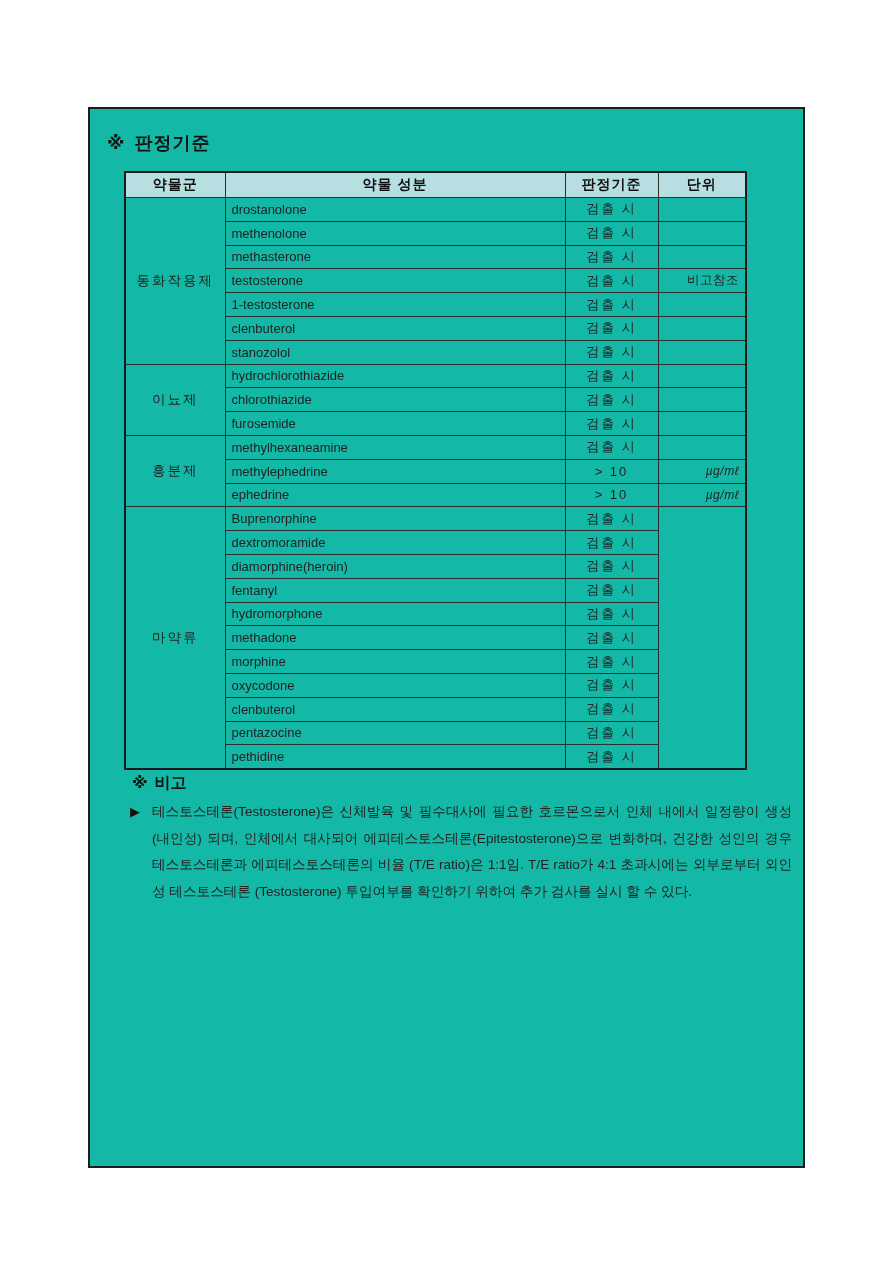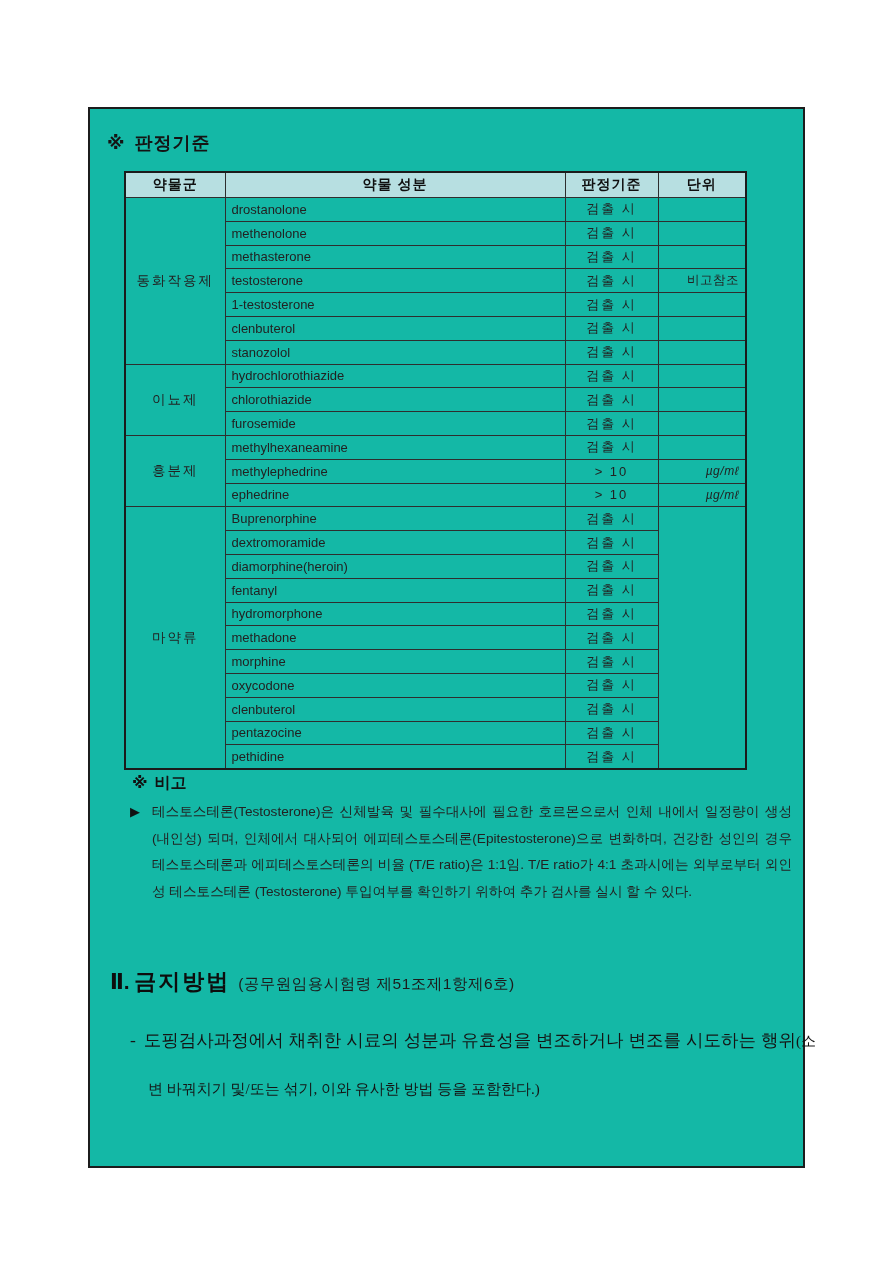--- a/index.html
+++ b/index.html
@@ -236,23 +236,16 @@
 
     <div class="note-head">
       <span class="mark">※</span><span>비고</span>
     </div>
 
     <div class="note-para">
       <span class="bullet">▶</span>
       <span class="note-text">테스토스테론(Testosterone)은 신체발육 및 필수대사에 필요한 호르몬으로서 인체 내에서 일정량이 생성(내인성) 되며, 인체에서 대사되어 에피테스토스테론(Epitestosterone)으로 변화하며, 건강한 성인의 경우 테스토스테론과 에피테스토스테론의 비율 (T/E ratio)은 1:1임. T/E ratio가 4:1 초과시에는 외부로부터 외인성 테스토스테론 (Testosterone) 투입여부를 확인하기 위하여 추가 검사를 실시 할 수 있다.</span>
     </div>
 
-    <div class="section2">
-      <span class="numeral">Ⅱ.</span>
-      <span class="heading">금지방법</span><span class="law-ref">(공무원임용시험령 제51조제1항제6호)</span>
-    </div>
-
-    <div class="dash-para">
-      <span class="dash">-</span><span>도핑검사과정에서 채취한 시료의 성분과 유효성을 변조하거나 변조를 시도하는 행위</span><span class="paren">(소변 바꿔치기 및/또는 섞기, 이와 유사한 방법 등을 포함한다.)</span>
-    </div>
+
 
   </div>
 </div>
 
 </body></html>

